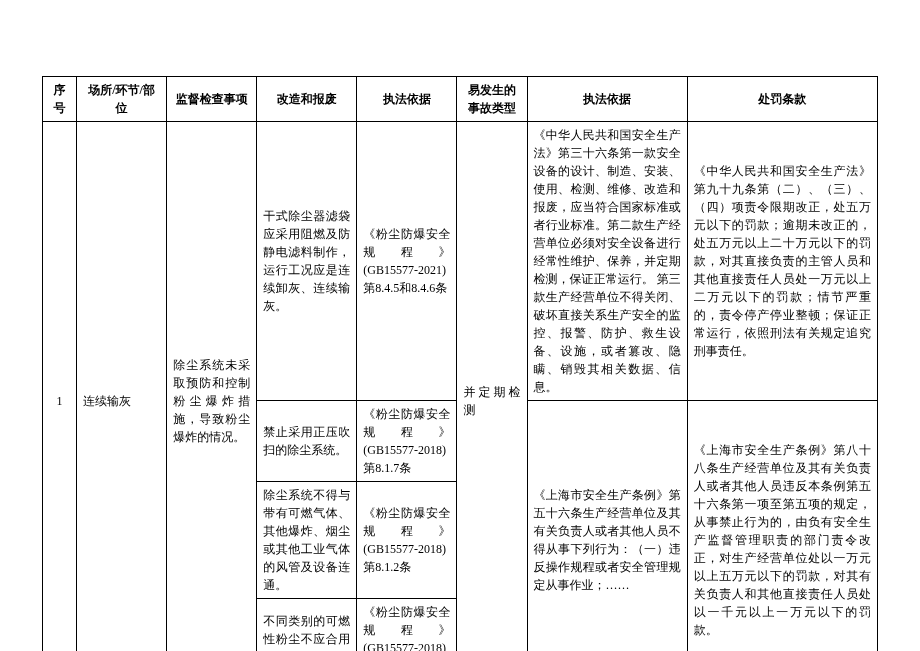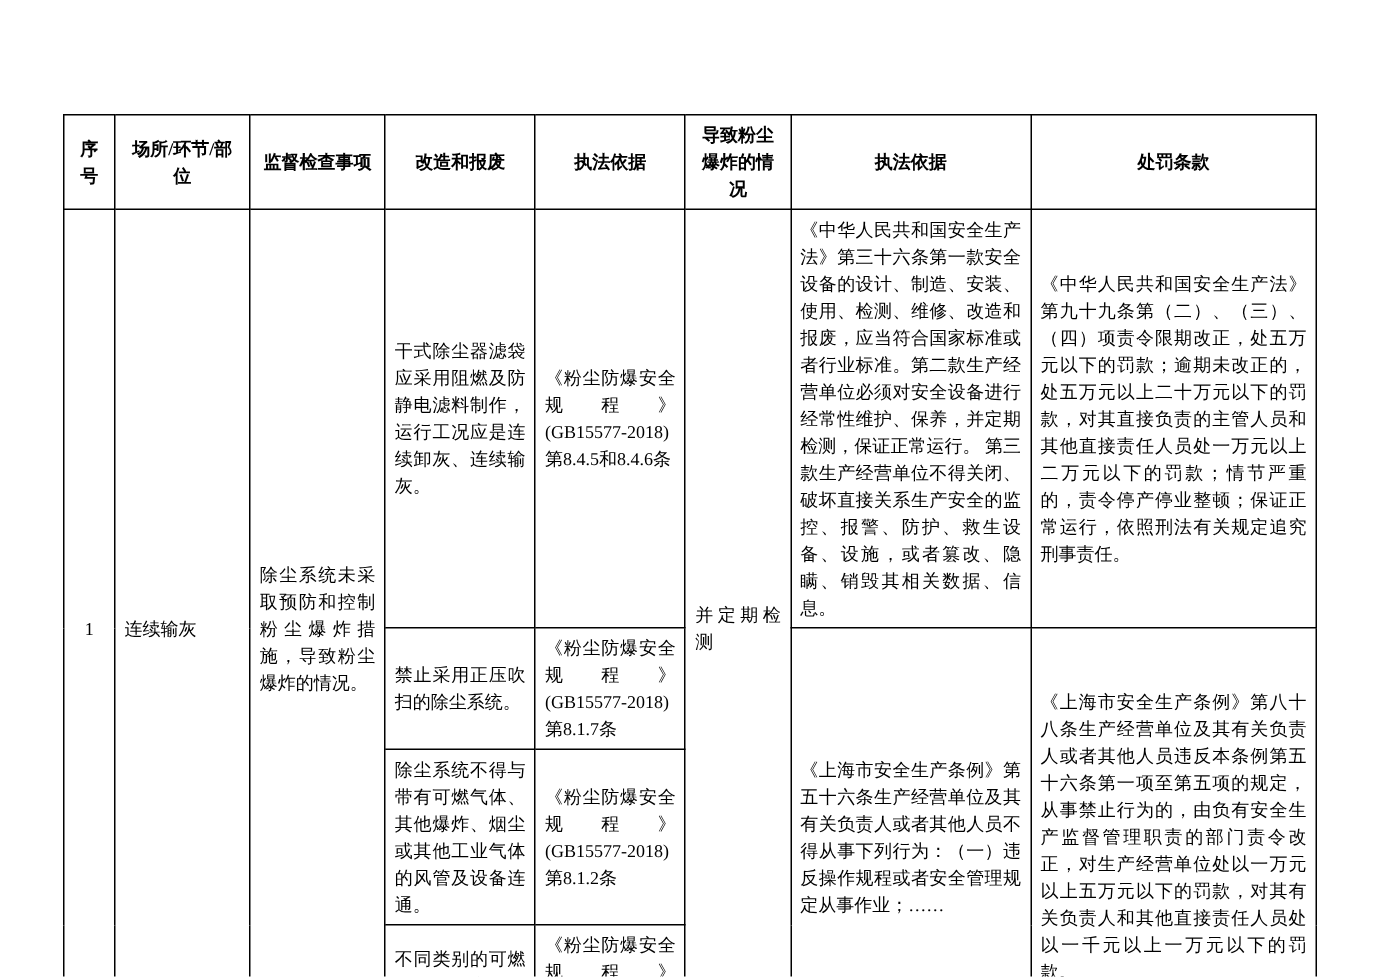--- a/index.html
+++ b/index.html
@@ -58,33 +58,33 @@
     <col class="col-law">
     <col class="col-penalty">
   </colgroup>
   <thead>
     <tr>
       <th>序号</th>
       <th>场所/环节/部位</th>
       <th>监督检查事项</th>
       <th>改造和报废</th>
       <th>执法依据</th>
-      <th>导致粉尘爆炸的情况</th>
+      <th>易发生的事故类型</th>
       <th>执法依据</th>
       <th>处罚条款</th>
     </tr>
   </thead>
   <tbody>
 
     <tr>
       <td rowspan="4" class="center">1</td>
       <td rowspan="4" class="just">连续输灰</td>
       <td rowspan="4" class="just">除尘系统未采取预防和控制粉尘爆炸措施，导致粉尘爆炸的情况。</td>
       <td class="just">干式除尘器滤袋应采用阻燃及防静电滤料制作，运行工况应是连续卸灰、连续输灰。</td>
-      <td class="just">《粉尘防爆安全规程》(GB15577-2018)第8.4.5和8.4.6条</td>
+      <td class="just">《粉尘防爆安全规程》(GB15577-2021)第8.4.5和8.4.6条</td>
       <td rowspan="4" class="just">并定期检测</td>
       <td class="just">《中华人民共和国安全生产法》第三十六条第一款安全设备的设计、制造、安装、使用、检测、维修、改造和报废，应当符合国家标准或者行业标准。第二款生产经营单位必须对安全设备进行经常性维护、保养，并定期检测，保证正常运行。
 第三款生产经营单位不得关闭、破坏直接关系生产安全的监控、报警、防护、救生设备、设施，或者篡改、隐瞒、销毁其相关数据、信息。</td>
       <td class="just">《中华人民共和国安全生产法》第九十九条第（二）、（三）、
 （四）项责令限期改正，处五万元以下的罚款；逾期未改正的，处五万元以上二十万元以下的罚款，对其直接负责的主管人员和其他直接责任人员处一万元以上二万元以下的罚款；情节严重的，责令停产停业整顿；保证正常运行，依照刑法有关规定追究刑事责任。</td>
     </tr>
 
     <tr>
       <td class="just">禁止采用正压吹扫的除尘系统。</td>
       <td class="just">《粉尘防爆安全规程》(GB15577-2018)第8.1.7条</td>

